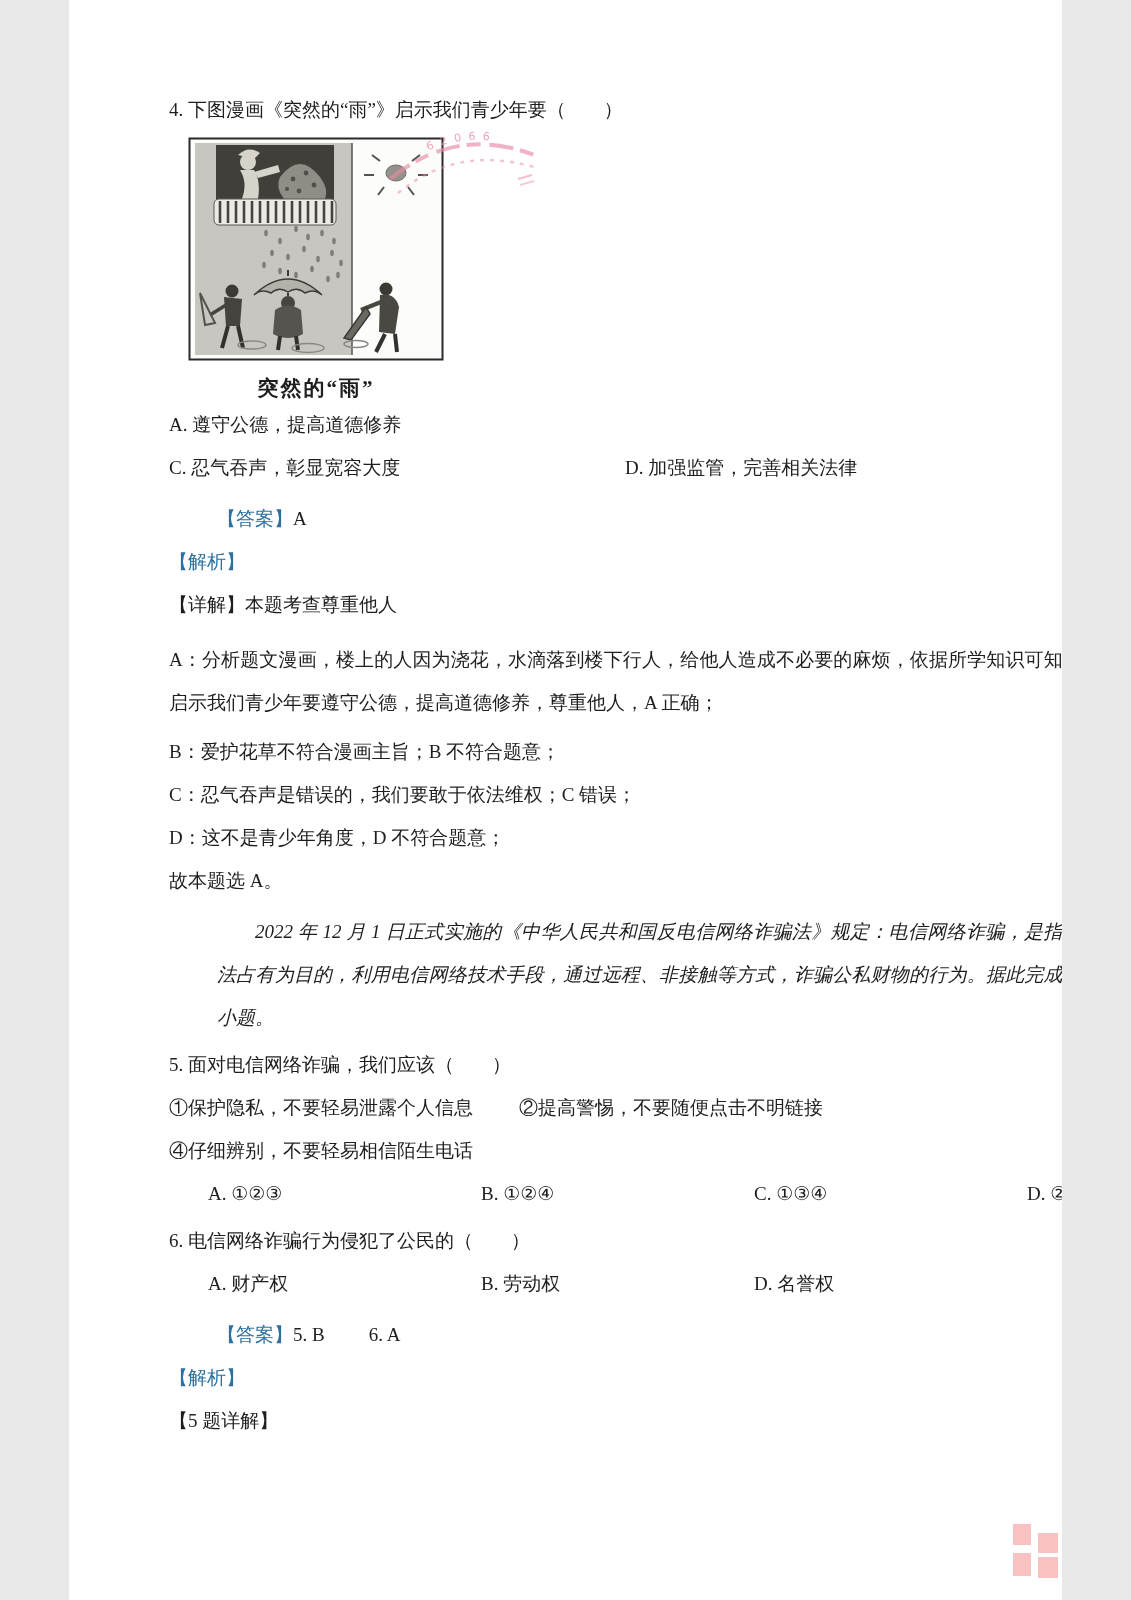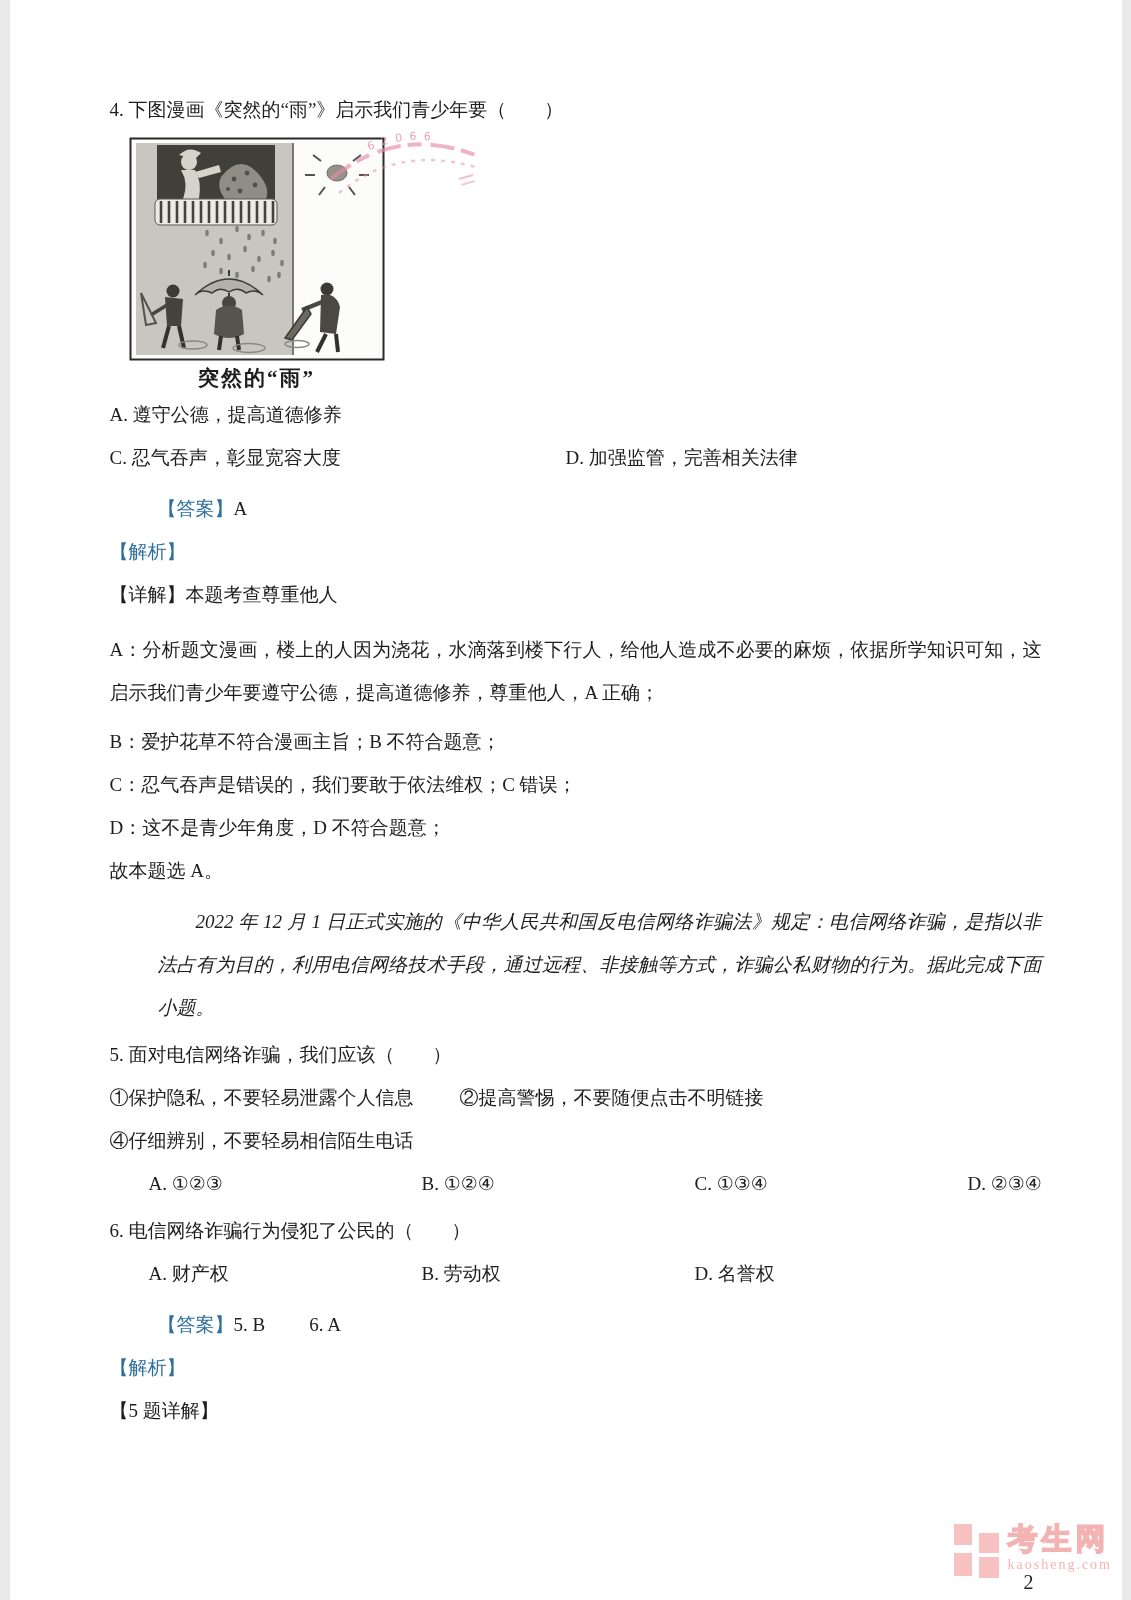--- a/index.html
+++ b/index.html
@@ -1,18 +1,18 @@
 <!DOCTYPE html>
 <html><head>
 <meta charset="utf-8">
 <style>
   html,body { margin:0; padding:0; background:#e9e9e9; }
   .page {
     position:relative;
-    width:1112px; height:1600px;
+    width:993px; height:1600px;
     margin:0 auto;
     background:#ffffff;
     font-family:"Liberation Serif","DejaVu Serif",serif;
     color:#1e1e1e;
     overflow:hidden;
   }
   .content {
     position:absolute; left:100px; top:88px; width:932px;
     font-size:19px;
   }
@@ -20,21 +20,21 @@
   .para { margin:0; line-height:43px; text-align:justify; }
   .mt4 { margin-top:4px; } .mt6 { margin-top:6px; }
   .mt8 { margin-top:8px;margin-left:48px; } .mt12 { margin-top:12px; }
   .blue { color:#2d6f9e; }
 
   
   .figure { margin:6px 0 0 19px; width:256px; }
   .comic { position:relative; width:256px; height:224px; }
   .comic-svg { display:block; }
   .stamp { position:absolute; left:198px; top:-16px; pointer-events:none; }
-  .caption { line-height:30px; margin-top:2px; text-align:center;
+  .caption { line-height:30px; margin-top:12px; text-align:center;
              font-weight:bold; font-size:21px; letter-spacing:2px; }
 
   
   .row { display:flex; line-height:43px; margin:0; white-space:nowrap; }
   .row.two  > span:first-child { width:456px; flex:none; }
   .row.items > span:first-child { width:350px; flex:none; }
   .row.four > span { width:234px; flex:none;margin-left:39px; }
   .row.four > span:last-child { width:auto; }
   .gap { display:inline-block; width:44px; }
 

